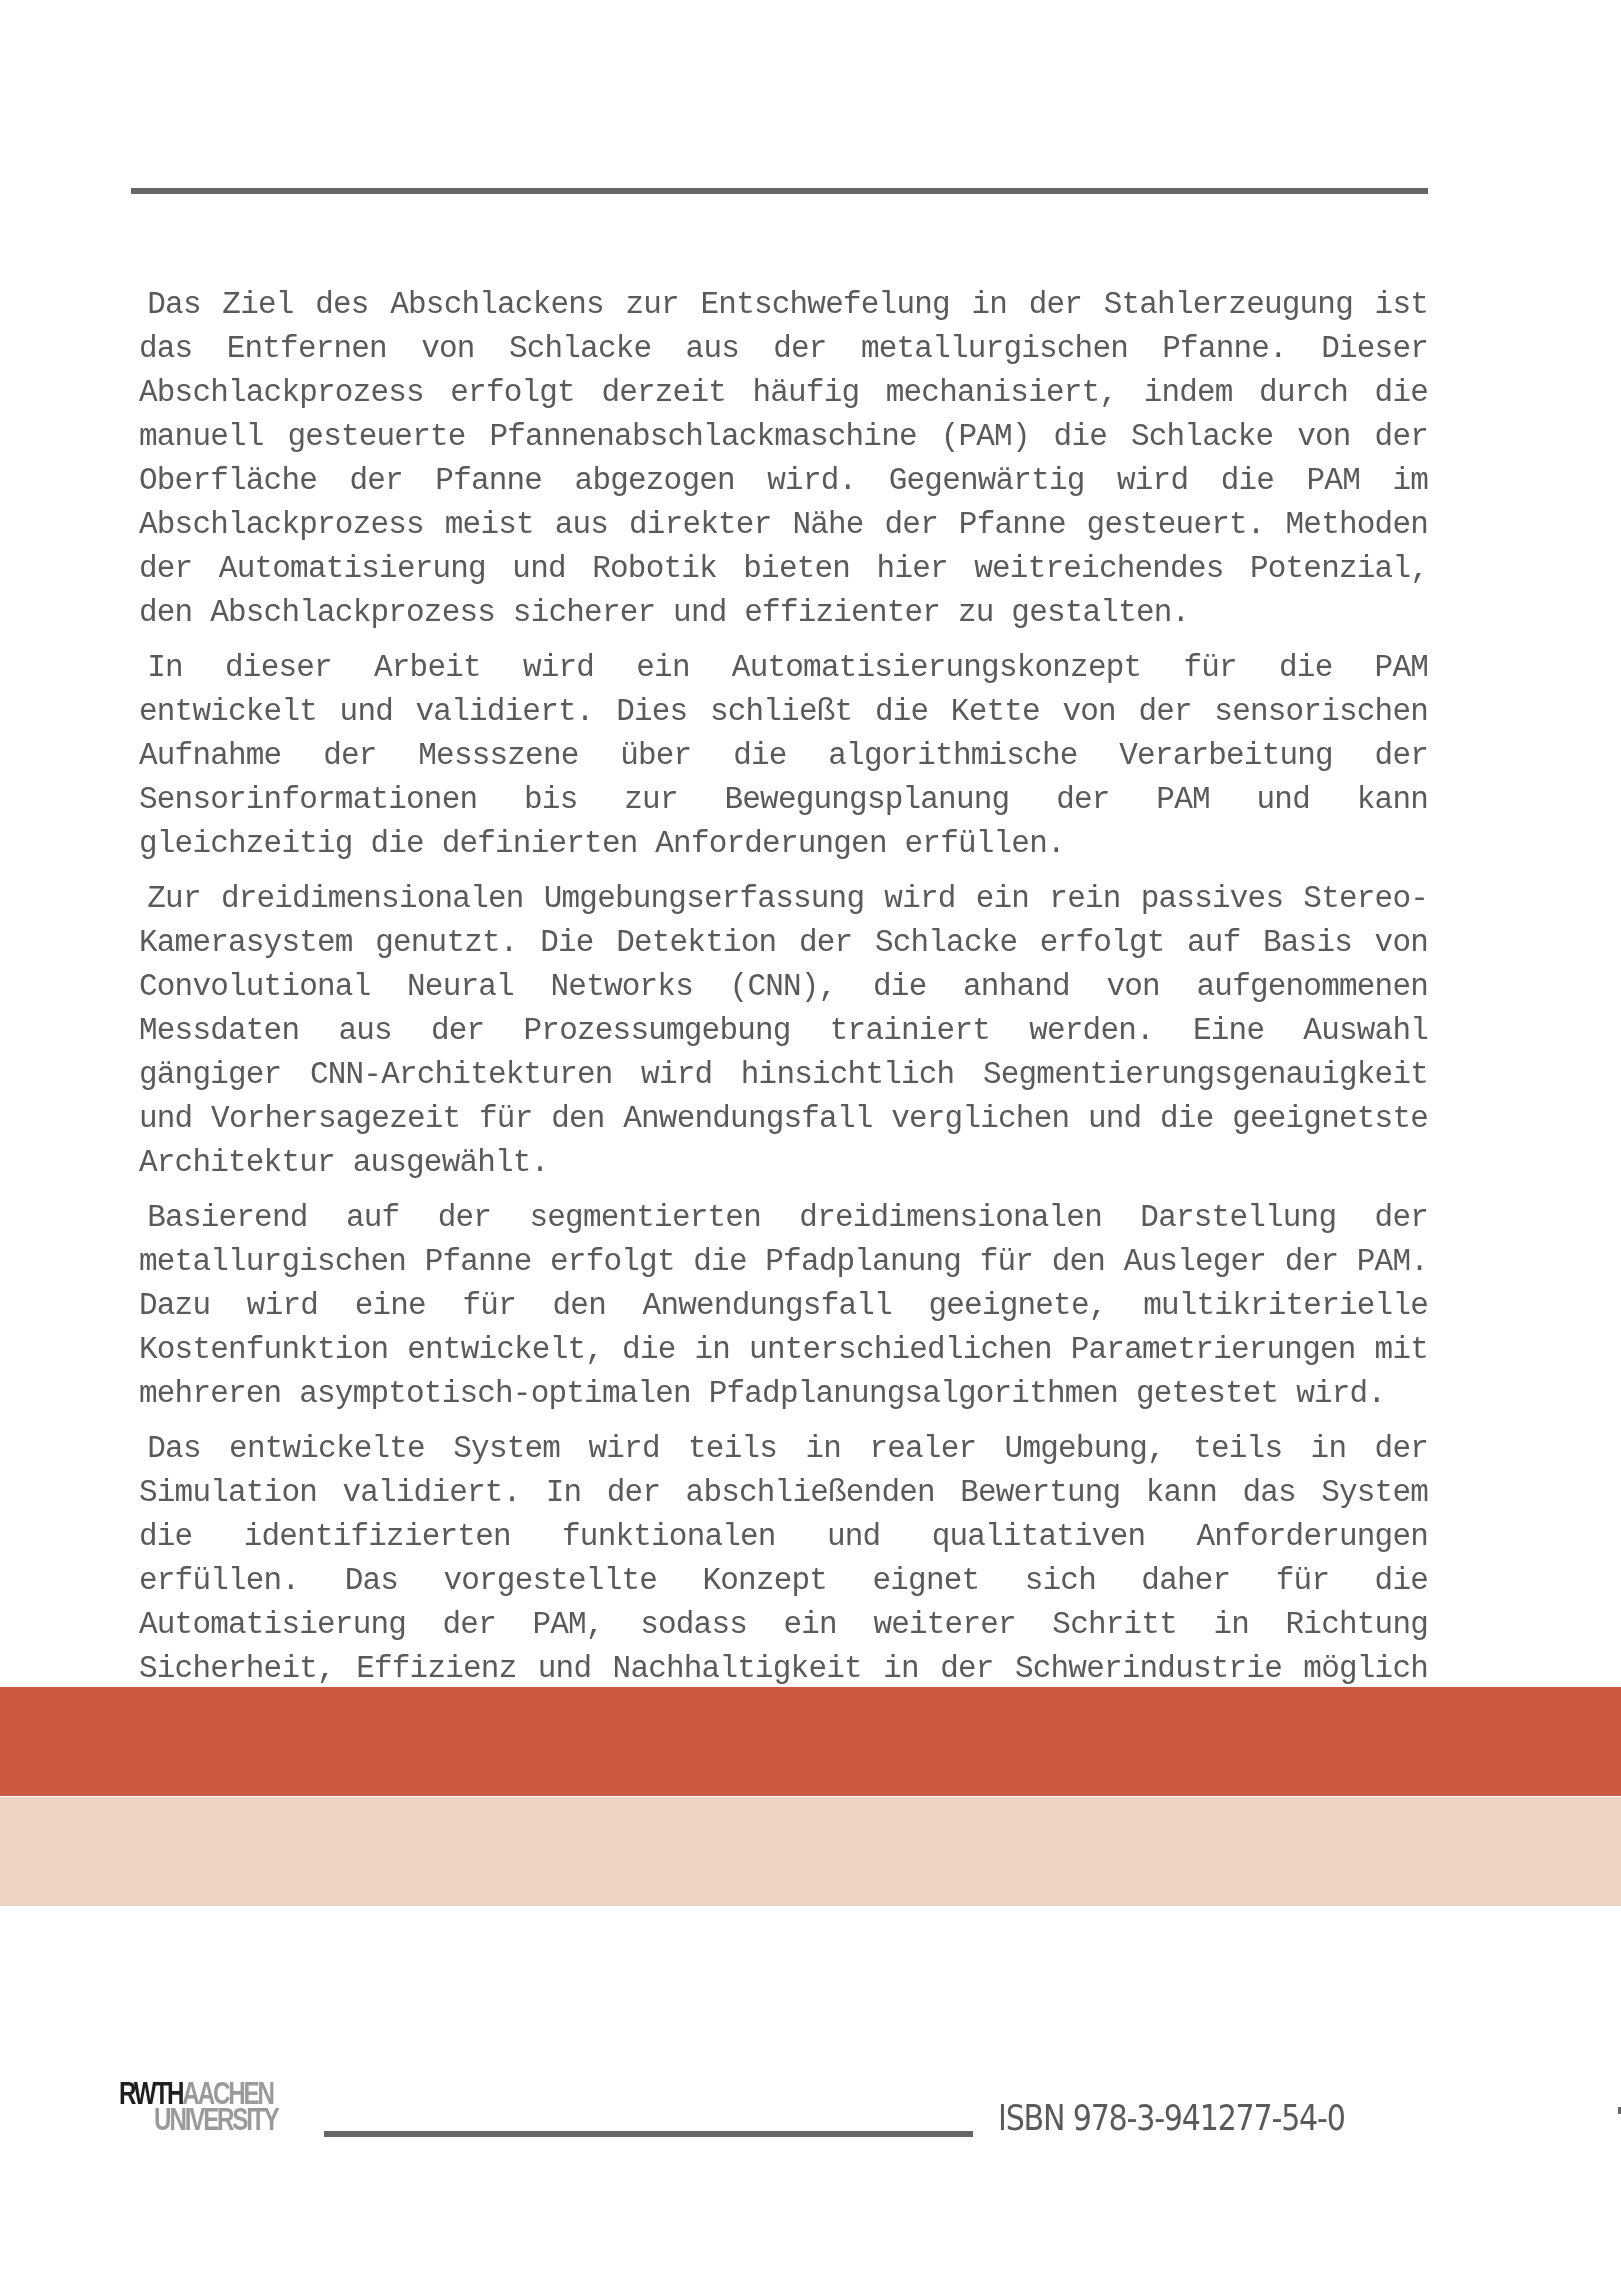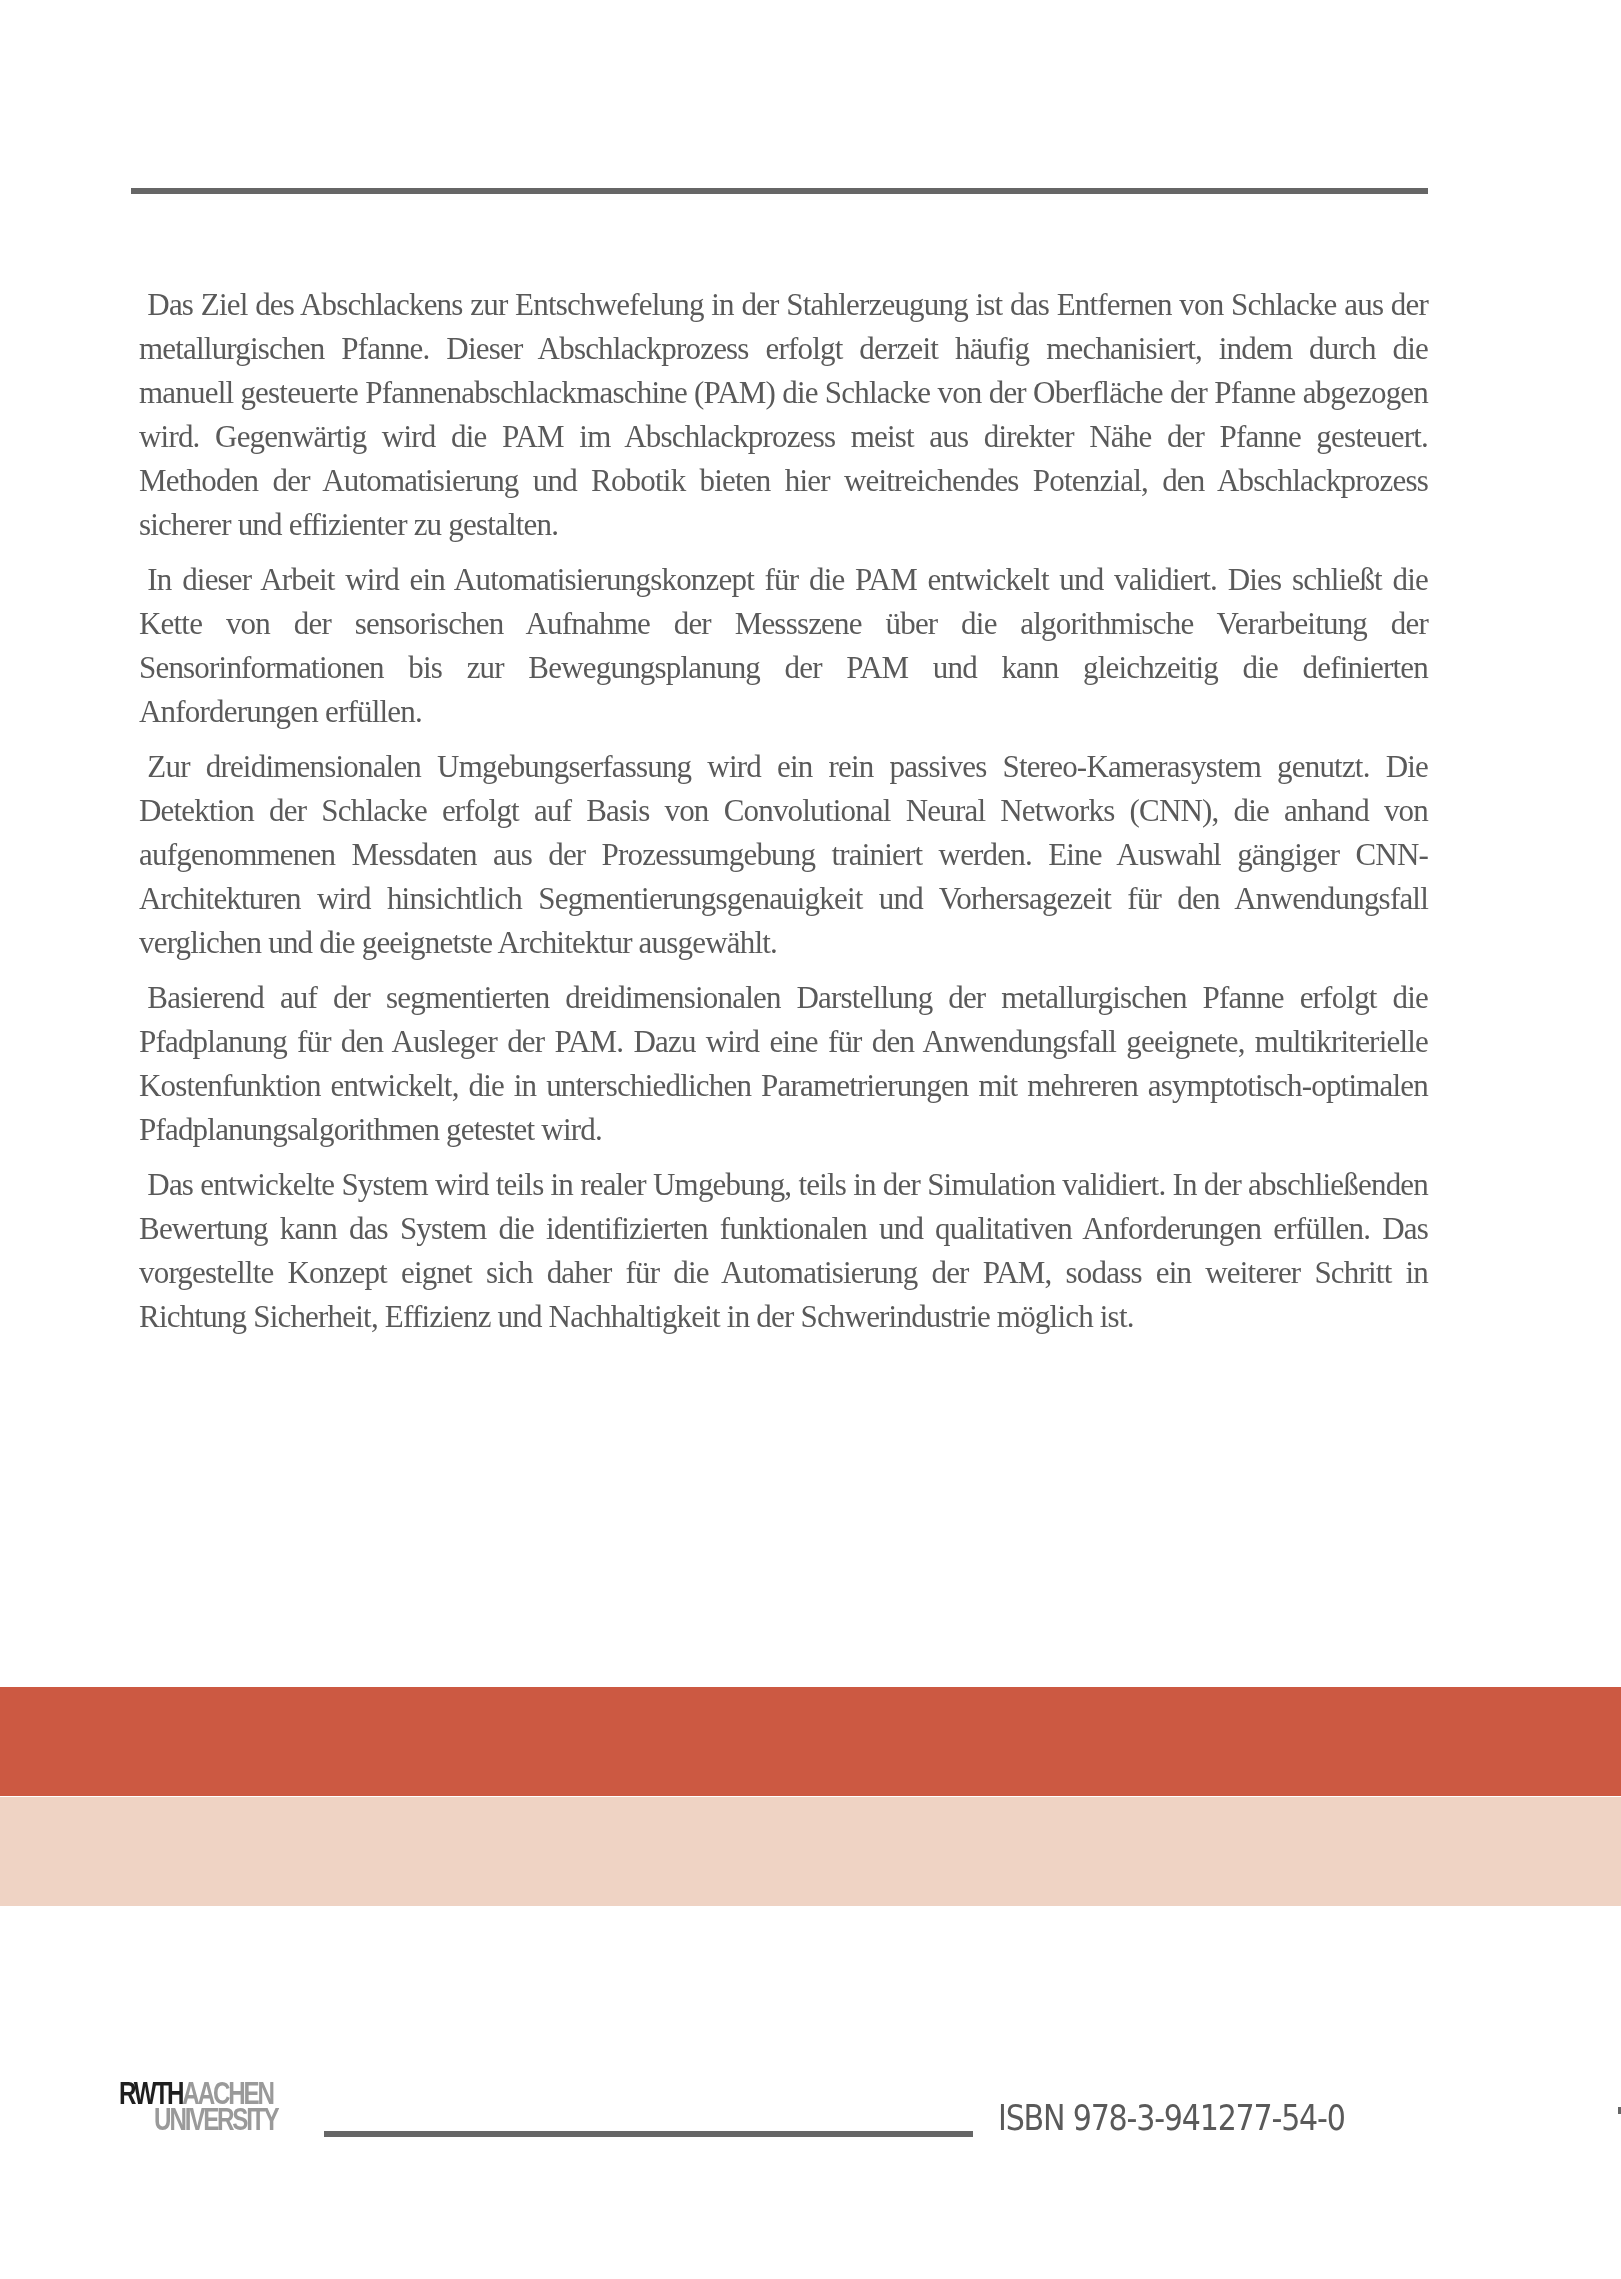--- a/index.html
+++ b/index.html
@@ -3,21 +3,21 @@
   <meta charset="utf-8">
   <style>
     html, body { margin: 0; padding: 0; background: #ffffff; }
     body { width: 1621px; height: 2279px; position: relative; overflow: hidden; }
     .top-rule {
       position: absolute; left: 131px; top: 188px; width: 1297px; height: 5.6px;
       background: #666666;
     }
     .abstract {
       position: absolute; left: 139px; top: 283px; width: 1289px;
-      font-family: Liberation Serif, serif;
+      font-family: Liberation Mono, monospace;
       font-size: 31px; line-height: 44px; color: #5a5a5a;
       text-align: justify; letter-spacing: -0.8px;
     }
     .abstract p { margin: 0 0 11px 0; text-indent: 8.3px; }
     .abstract p:last-child { margin-bottom: 0; }
     .band-red {
       position: absolute; left: 0; top: 1687px; width: 1621px; height: 109px;
       background: #cc5942;
     }
     .band-peach {

